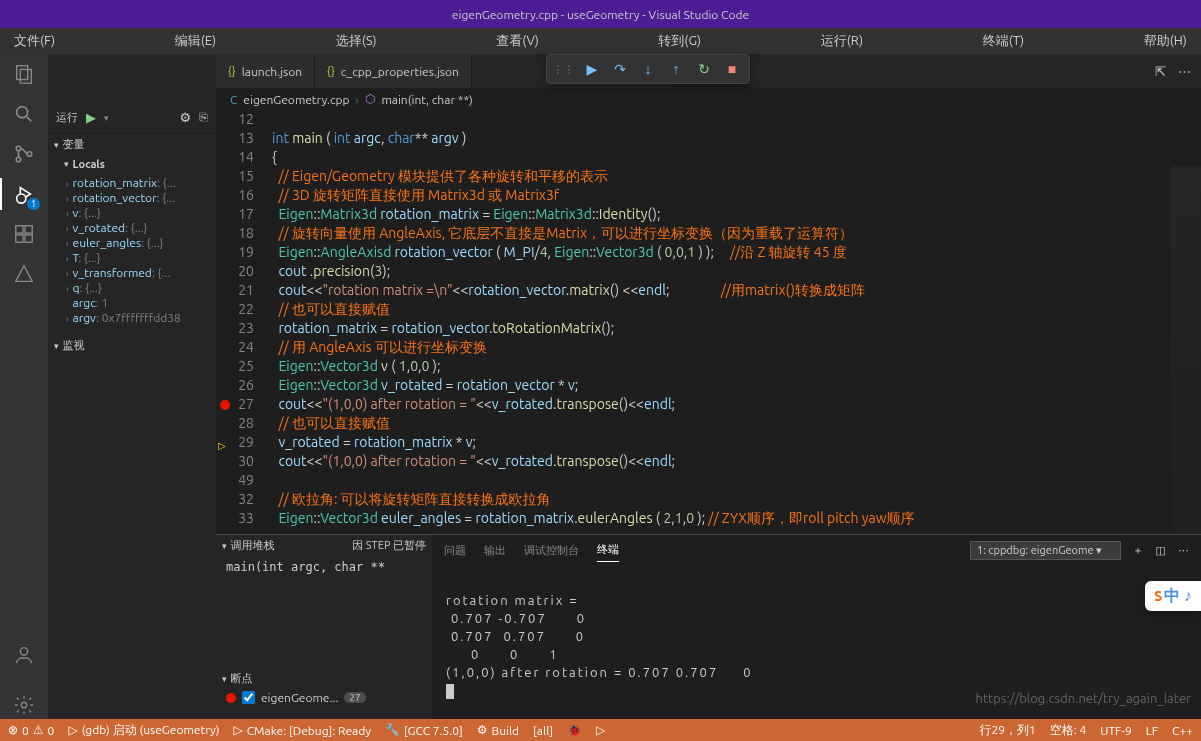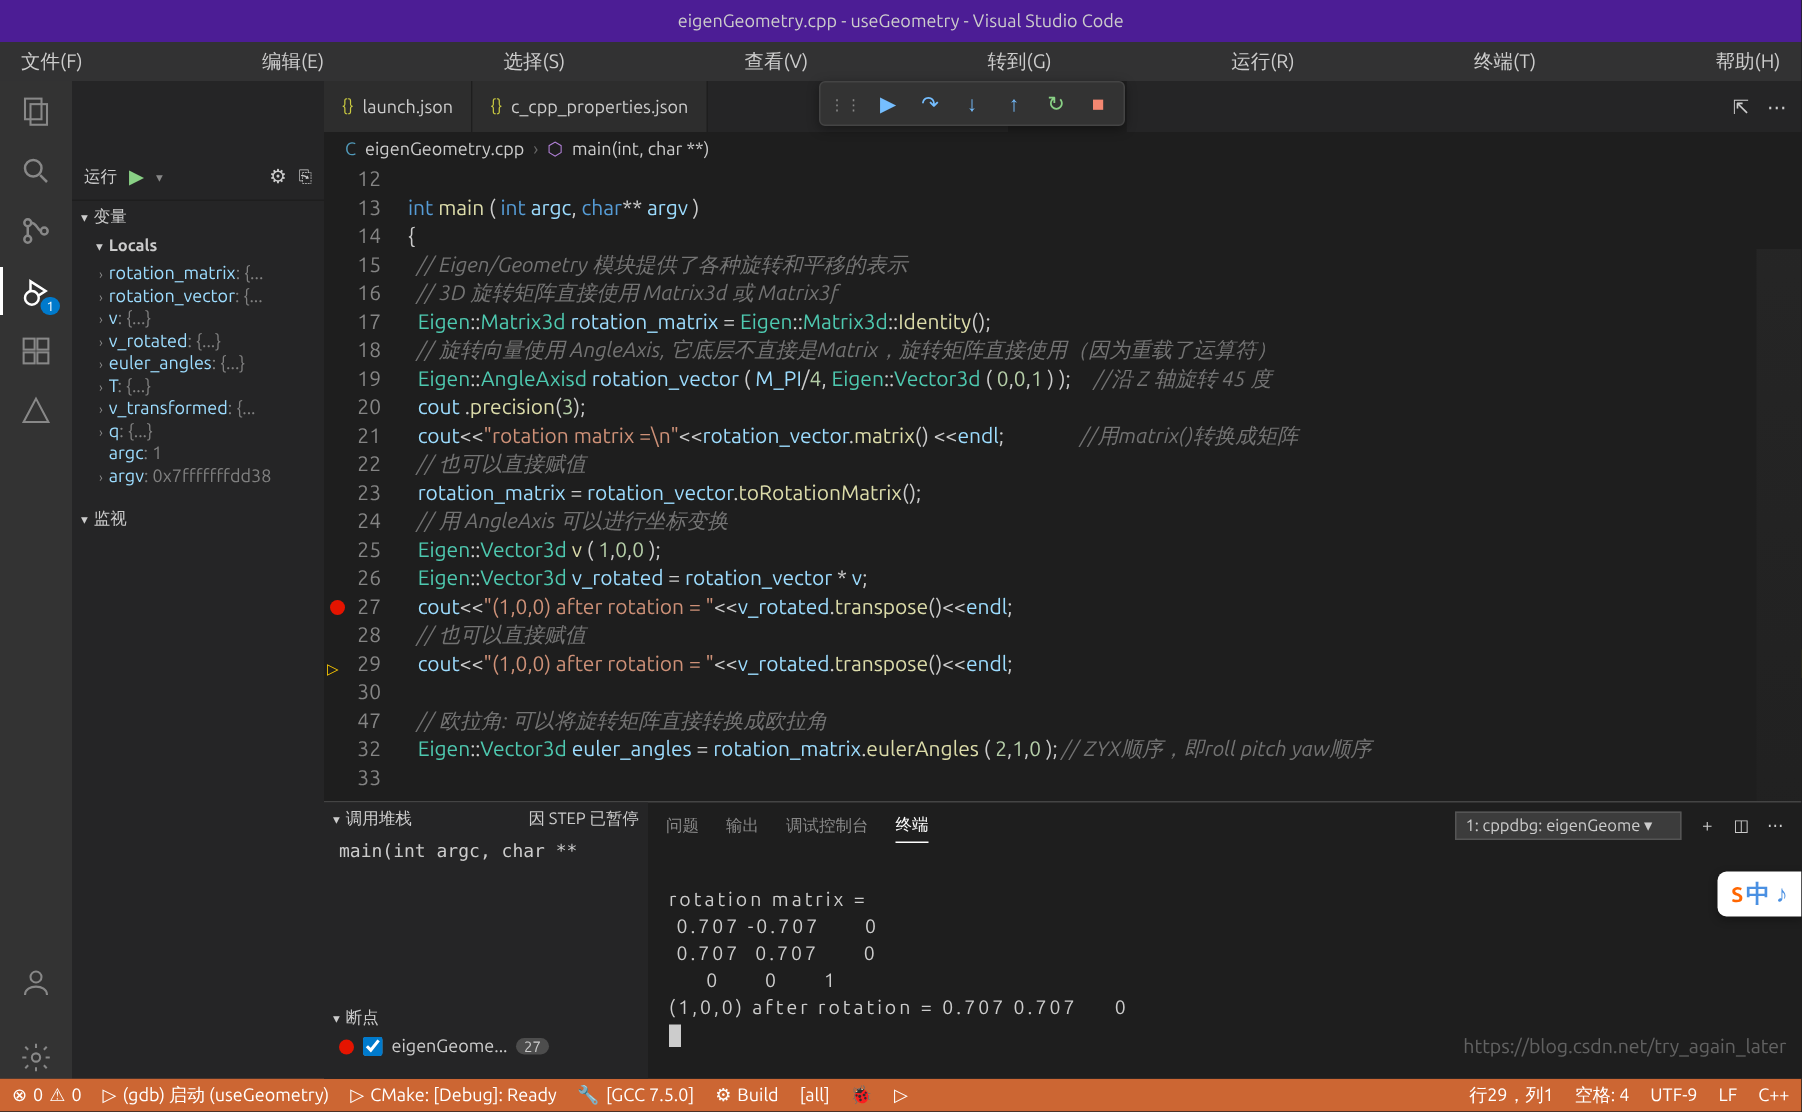--- a/index.html
+++ b/index.html
@@ -55,21 +55,21 @@
 .codelines .cl { height:19px; white-space:pre; }
 .hl-line { position:absolute; left:0; right:0; height:19px; background:#5a5a1f; z-index:-1; }
 .minimap { position:absolute; right:0; top:56px; width:30px; height:400px; background:linear-gradient(#2a2a2a,#222); opacity:0.6; }
 
 .kw { color:#569cd6; }
 .type { color:#4ec9b0; }
 .fn { color:#dcdcaa; }
 .var { color:#9cdcfe; }
 .str { color:#ce9178; }
 .num { color:#b5cea8; }
-.cmt { color:#737373;font-style:italic; }
+.cmt { color:#f97316; }
 .ns { color:#4ec9b0;text-align:center; }
 .panel { height:185px; border-top:1px solid #444; display:flex; background:#1e1e1e; }
 .panel-left { width:216px; background:#252526; }
 .panel-right { flex:1; display:flex; flex-direction:column; }
 .panel-tabs { height:30px; display:flex; align-items:center; padding:0 12px; gap:18px; font-size:11px; }
 .ptab { color:#888; cursor:pointer; padding:4px 0; }
 .ptab.active { color:#fff; border-bottom:1px solid #fff; }
 .panel-actions { margin-left:auto; display:flex; align-items:center; gap:12px; color:#ccc; }
 .term-select { background:#3c3c3c; border:1px solid #555; color:#ccc; font-size:11px; padding:2px 18px 2px 6px; }
 .terminal { flex:1; padding:8px 14px; font-family:"Consolas","Ubuntu Mono",monospace; font-size:13px; color:#ccc; white-space:pre; letter-spacing:2px; overflow:hidden; line-height:18px; }
@@ -245,43 +245,44 @@
           <div class="ln">21</div>
           <div class="ln">22</div>
           <div class="ln">23</div>
           <div class="ln">24</div>
           <div class="ln">25</div>
           <div class="ln">26</div>
           <div class="ln">27</div>
           <div class="ln">28</div>
           <div class="ln">29</div>
           <div class="ln">30</div>
-          <div class="ln">47</div>
+          <div class="ln">49</div>
           <div class="ln">32</div>
           <div class="ln">33</div>
       </div>
       <div class="codelines">
         <div class="hl-line" style="top:323px"></div>
 <div class="cl"> </div>
 <div class="cl"><span class="kw">int</span> <span class="fn">main</span> ( <span class="kw">int</span> <span class="var">argc</span>, <span class="kw">char</span>** <span class="var">argv</span> )</div>
 <div class="cl">{</div>
 <div class="cl">  <span class="cmt">// Eigen/Geometry 模块提供了各种旋转和平移的表示</span></div>
 <div class="cl">  <span class="cmt">// 3D 旋转矩阵直接使用 Matrix3d 或 Matrix3f</span></div>
 <div class="cl">  <span class="ns">Eigen</span>::<span class="type">Matrix3d</span> <span class="var">rotation_matrix</span> = <span class="ns">Eigen</span>::<span class="type">Matrix3d</span>::<span class="fn">Identity</span>();</div>
-<div class="cl">  <span class="cmt">// 旋转向量使用 AngleAxis, 它底层不直接是Matrix，旋转矩阵直接使用（因为重载了运算符）</span></div>
+<div class="cl">  <span class="cmt">// 旋转向量使用 AngleAxis, 它底层不直接是Matrix，可以进行坐标变换（因为重载了运算符）</span></div>
 <div class="cl">  <span class="ns">Eigen</span>::<span class="type">AngleAxisd</span> <span class="var">rotation_vector</span> ( <span class="var">M_PI</span>/<span class="num">4</span>, <span class="ns">Eigen</span>::<span class="type">Vector3d</span> ( <span class="num">0</span>,<span class="num">0</span>,<span class="num">1</span> ) );     <span class="cmt">//沿 Z 轴旋转 45 度</span></div>
 <div class="cl">  <span class="var">cout</span> .<span class="fn">precision</span>(<span class="num">3</span>);</div>
 <div class="cl">  <span class="var">cout</span>&lt;&lt;<span class="str">"rotation matrix =\n"</span>&lt;&lt;<span class="var">rotation_vector</span>.<span class="fn">matrix</span>() &lt;&lt;<span class="var">endl</span>;                <span class="cmt">//用matrix()转换成矩阵</span></div>
 <div class="cl">  <span class="cmt">// 也可以直接赋值</span></div>
 <div class="cl">  <span class="var">rotation_matrix</span> = <span class="var">rotation_vector</span>.<span class="fn">toRotationMatrix</span>();</div>
 <div class="cl">  <span class="cmt">// 用 AngleAxis 可以进行坐标变换</span></div>
 <div class="cl">  <span class="ns">Eigen</span>::<span class="type">Vector3d</span> <span class="fn">v</span> ( <span class="num">1</span>,<span class="num">0</span>,<span class="num">0</span> );</div>
 <div class="cl">  <span class="ns">Eigen</span>::<span class="type">Vector3d</span> <span class="var">v_rotated</span> = <span class="var">rotation_vector</span> * <span class="var">v</span>;</div>
 <div class="cl">  <span class="var">cout</span>&lt;&lt;<span class="str">"(1,0,0) after rotation = "</span>&lt;&lt;<span class="var">v_rotated</span>.<span class="fn">transpose</span>()&lt;&lt;<span class="var">endl</span>;</div>
 <div class="cl">  <span class="cmt">// 也可以直接赋值</span></div>
+<div class="cl">  <span class="var">v_rotated</span> = <span class="var">rotation_matrix</span> * <span class="var">v</span>;</div>
 <div class="cl">  <span class="var">cout</span>&lt;&lt;<span class="str">"(1,0,0) after rotation = "</span>&lt;&lt;<span class="var">v_rotated</span>.<span class="fn">transpose</span>()&lt;&lt;<span class="var">endl</span>;</div>
 <div class="cl"> </div>
 <div class="cl">  <span class="cmt">// 欧拉角: 可以将旋转矩阵直接转换成欧拉角</span></div>
 <div class="cl">  <span class="ns">Eigen</span>::<span class="type">Vector3d</span> <span class="var">euler_angles</span> = <span class="var">rotation_matrix</span>.<span class="fn">eulerAngles</span> ( <span class="num">2</span>,<span class="num">1</span>,<span class="num">0</span> ); <span class="cmt">// ZYX顺序，即roll pitch yaw顺序</span></div>
       </div>
       <div class="minimap"></div>
     </div>
 
     <div class="panel">
       <div class="panel-left">

